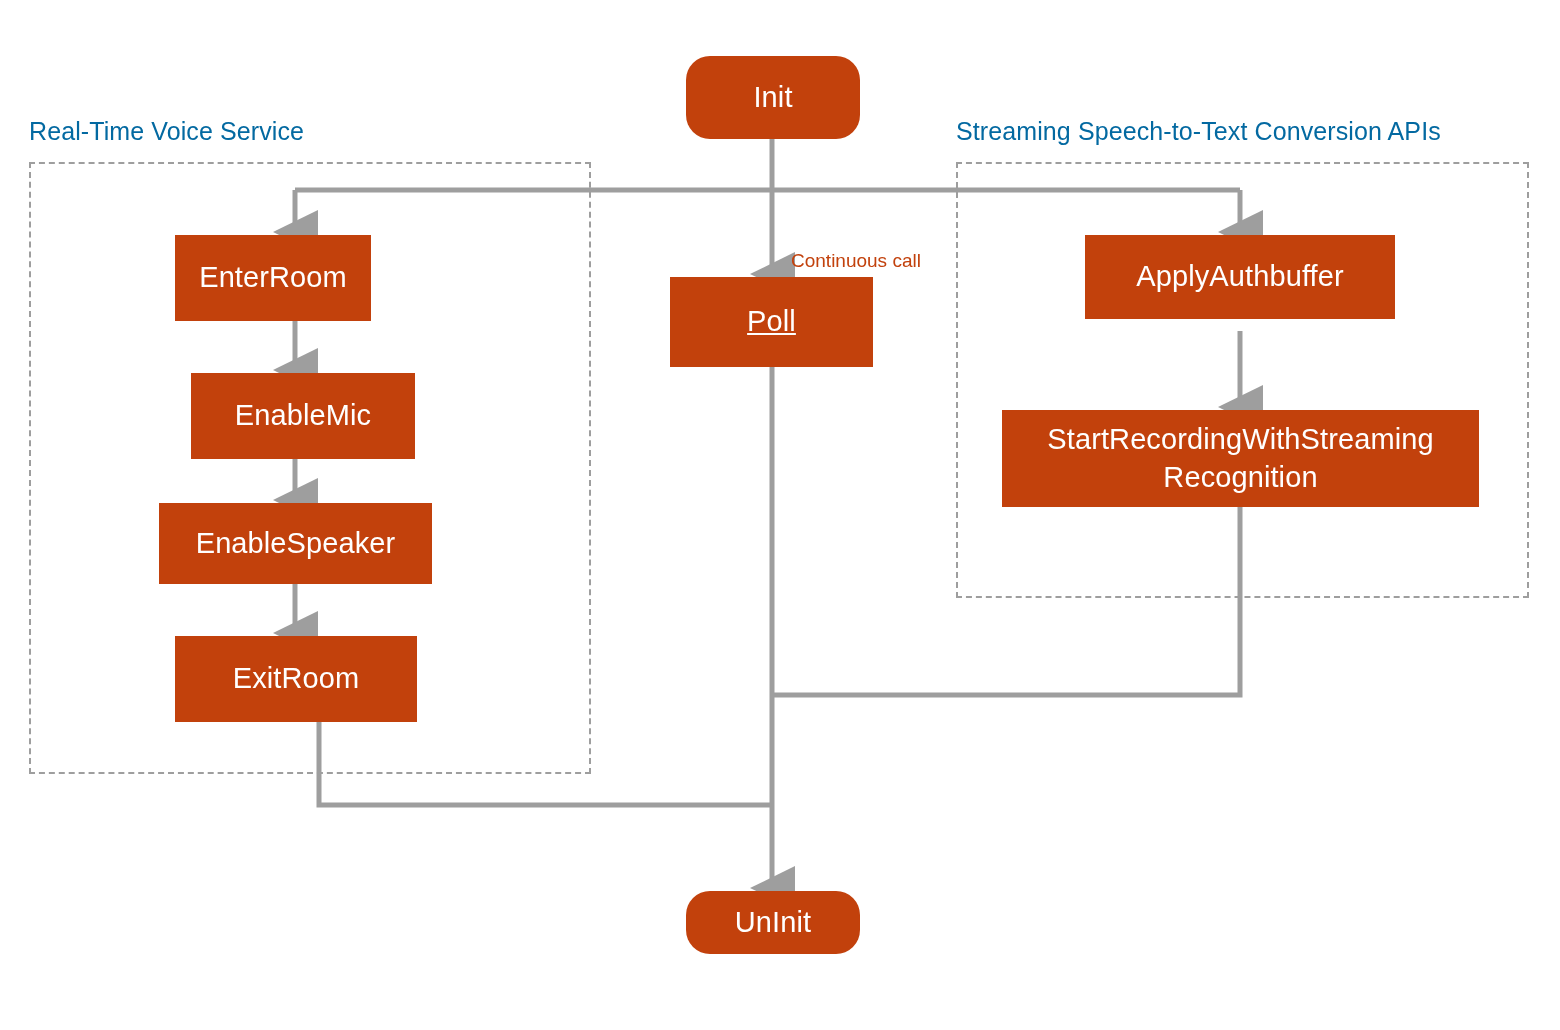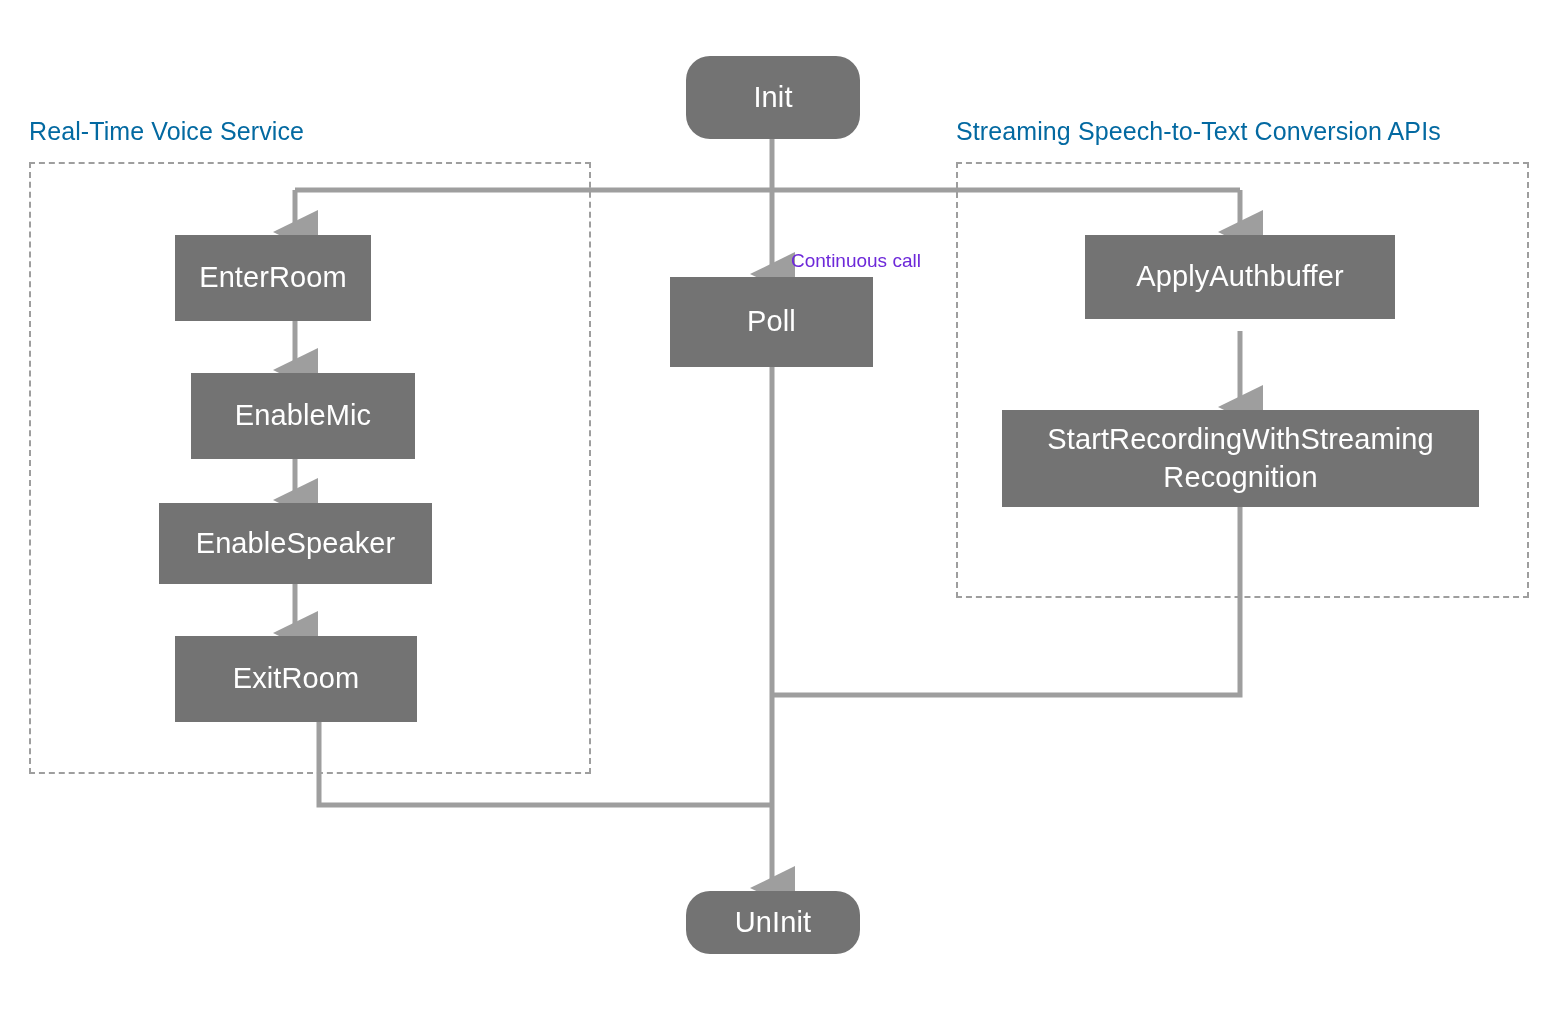--- a/index.html
+++ b/index.html
@@ -33,39 +33,39 @@
   }
   .group-label {
     position: absolute;
     font-size: 25px;
     color: #0369a1;
     white-space: nowrap;
     letter-spacing: 0.1px;
   }
   .node {
     position: absolute;
-    background: #737373;
+    background: #c2410c;
     color: #ffffff;
     display: flex;
     align-items: center;
     justify-content: center;
     text-align: center;
     font-size: 29px;
     line-height: 1.28;
     box-sizing: border-box;
     padding: 4px 10px;
     letter-spacing: 0.1px;
   }
   .node.terminal {
     border-radius: 24px;
   }
   .edge-label {
     position: absolute;
     font-size: 19px;
-    color: #6d28d9;
+    color: #c2410c;
     white-space: nowrap;
   }
 </style>
 </head>
 <body>
 
 <div id="stage">
 
   <svg id="edges" viewBox="0 0 1560 1030" width="1560" height="1030" xmlns="http://www.w3.org/2000/svg">
     <defs>
@@ -112,21 +112,21 @@
   <div class="node terminal" style="left:686px; top:56px; width:174px; height:83px;">Init</div>
 
   <div class="node" style="left:175px; top:235px; width:196px; height:86px;">EnterRoom</div>
 
   <div class="node" style="left:191px; top:373px; width:224px; height:86px;">EnableMic</div>
 
   <div class="node" style="left:159px; top:503px; width:273px; height:81px;">EnableSpeaker</div>
 
   <div class="node" style="left:175px; top:636px; width:242px; height:86px;">ExitRoom</div>
 
-  <div class="node" style="left:670px; top:277px; width:203px; height:90px;">Poll</div>
+  <div class="node" style="left:670px; top:277px; width:203px; height:90px;text-decoration:underline;">Poll</div>
 
   <div class="node" style="left:1085px; top:235px; width:310px; height:84px;">ApplyAuthbuffer</div>
 
   <div class="node" style="left:1002px; top:410px; width:477px; height:97px;">StartRecordingWithStreaming Recognition</div>
 
   <div class="node terminal" style="left:686px; top:891px; width:174px; height:63px;">UnInit</div>
 
   <div class="edge-label" style="left:791px; top:250px;">Continuous call</div>
 
 </div>

